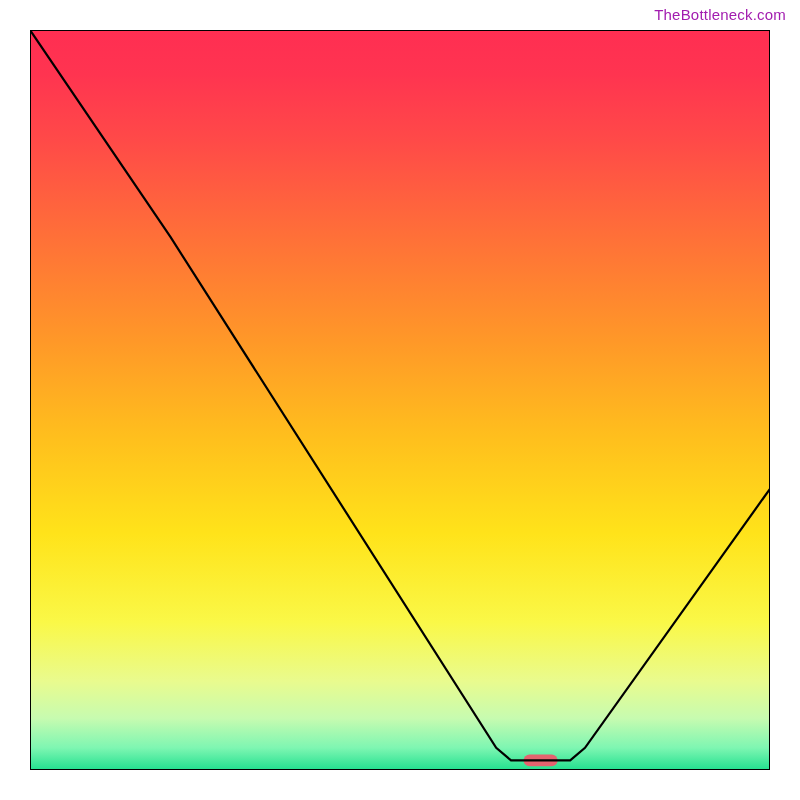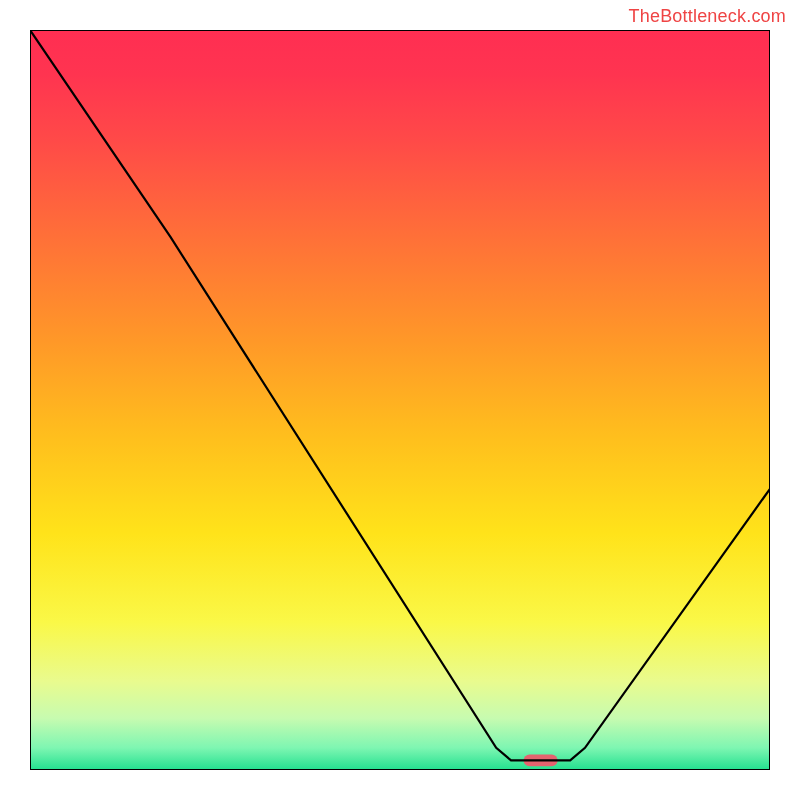--- a/index.html
+++ b/index.html
@@ -8,22 +8,22 @@
     width: 800px;
     height: 800px;
     position: relative;
     font-family: Arial, sans-serif;
     background: #fff;
   }
   .watermark {
     position: absolute;
     top: 6px;
     right: 14px;
-    font-size: 18px;
-    color: #ef4444;
+    font-size: 15px;
+    color: #a21caf;
     font-weight: 400;
     letter-spacing: 0.2px;
     z-index: 10;
     text-align: center;
   }
   .plot-area {
     position: absolute;
     left: 30px;
     top: 30px;
     width: 740px;

